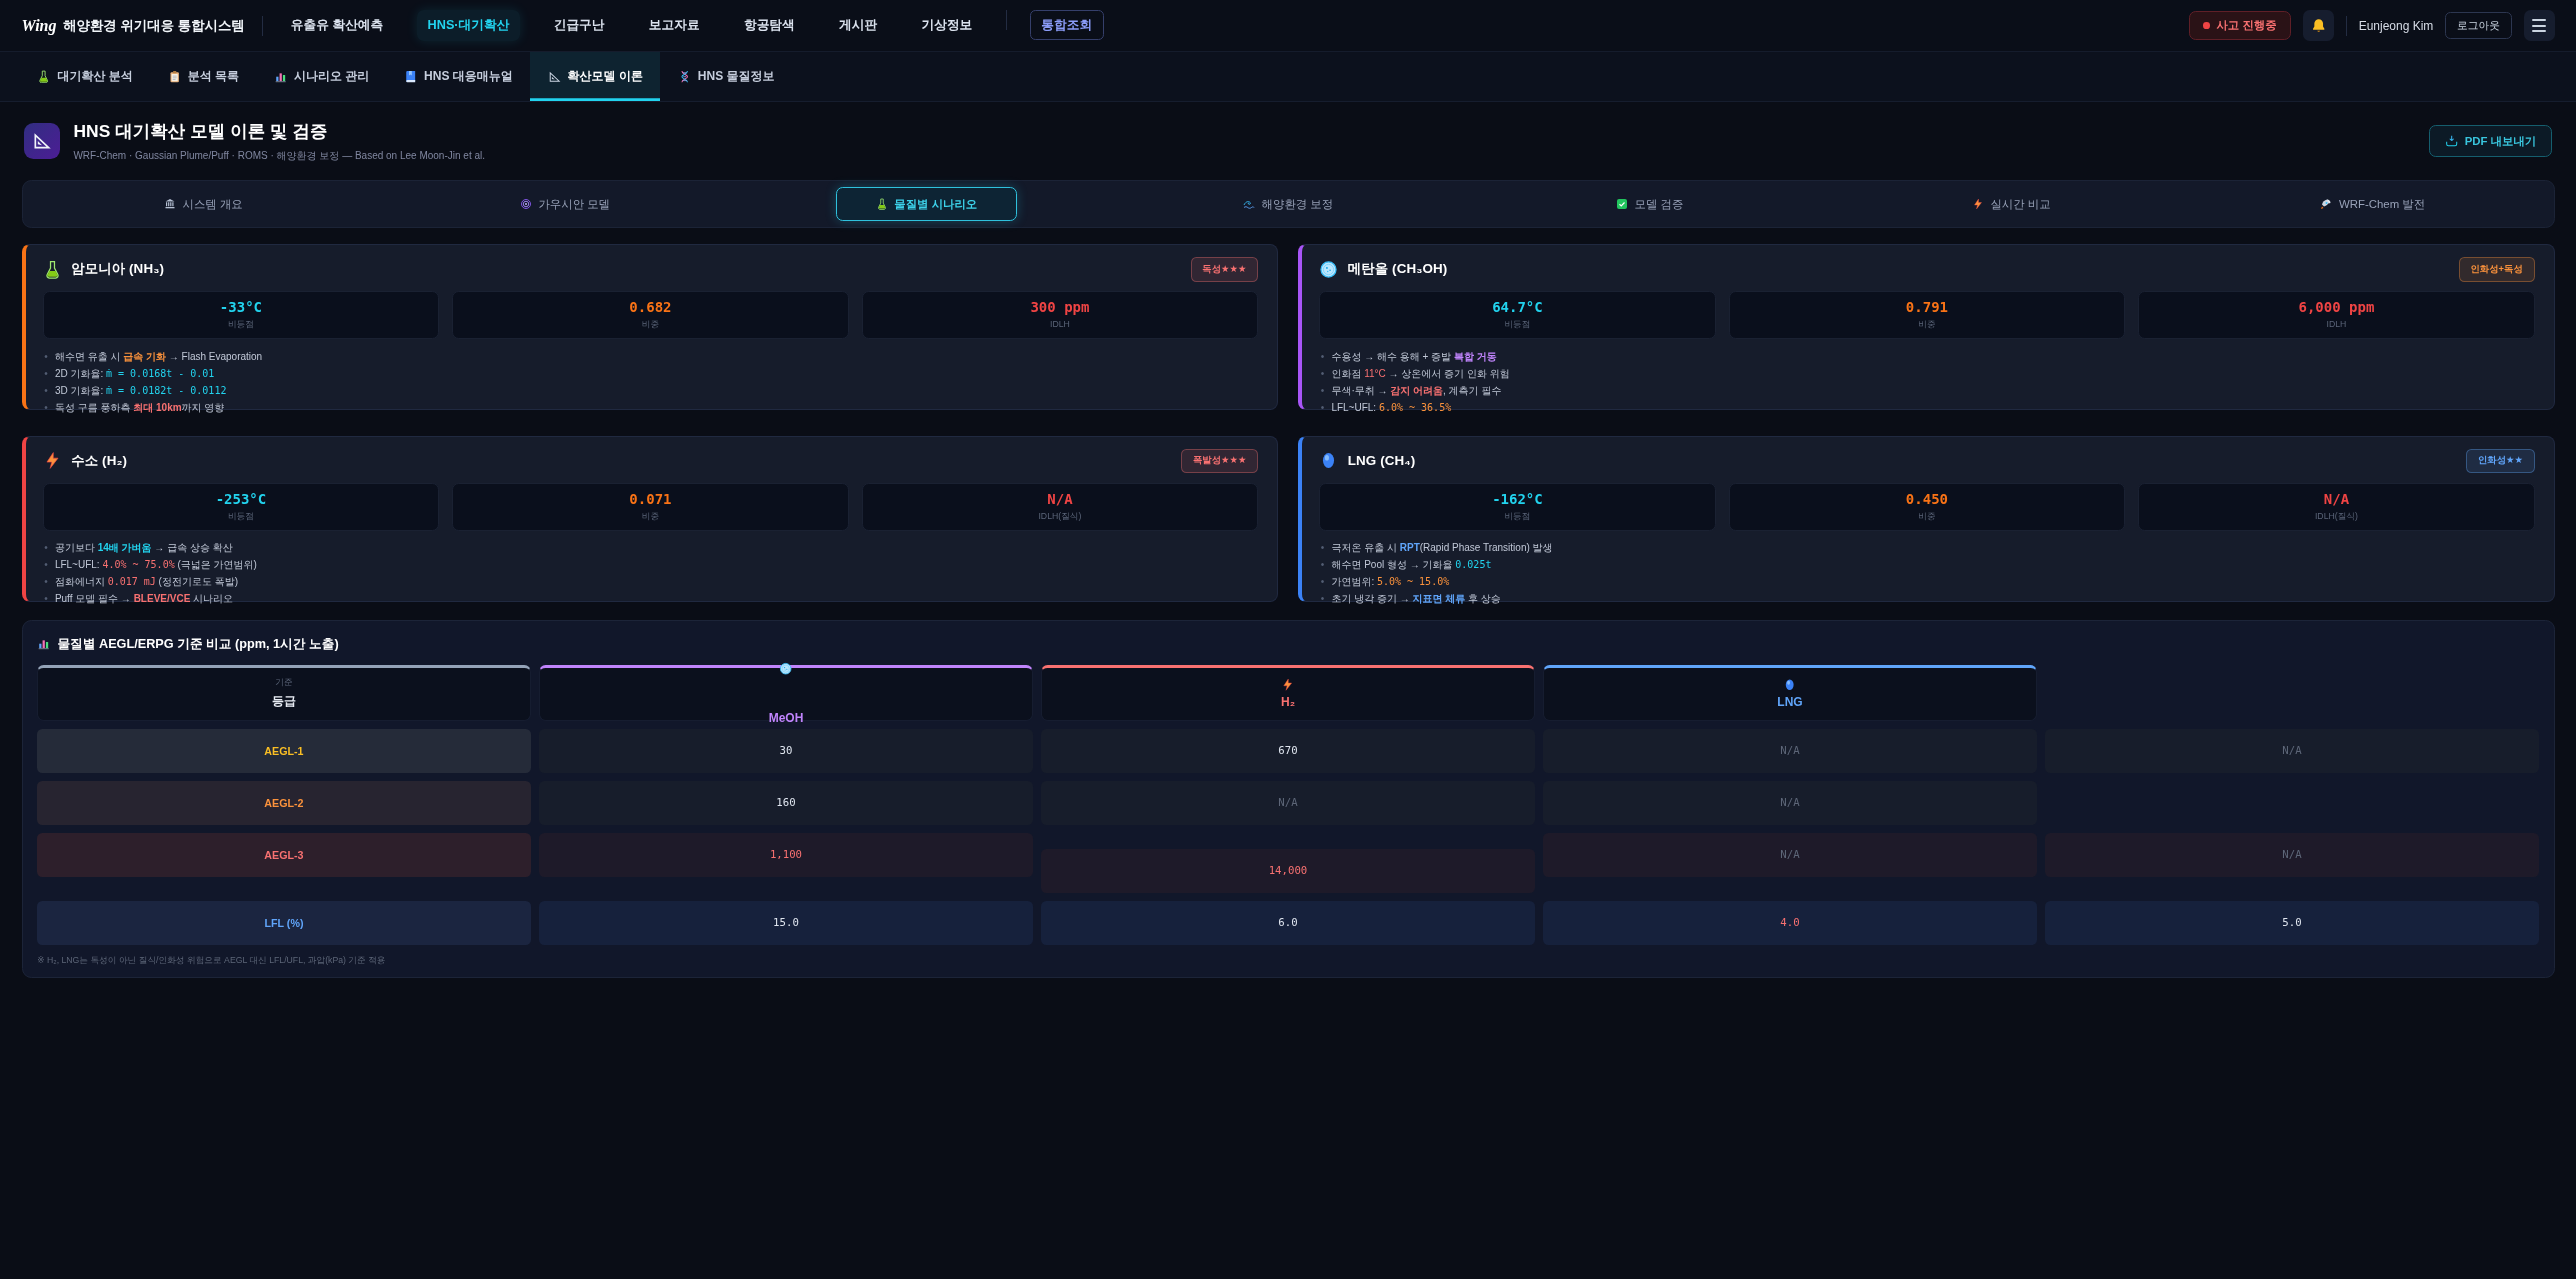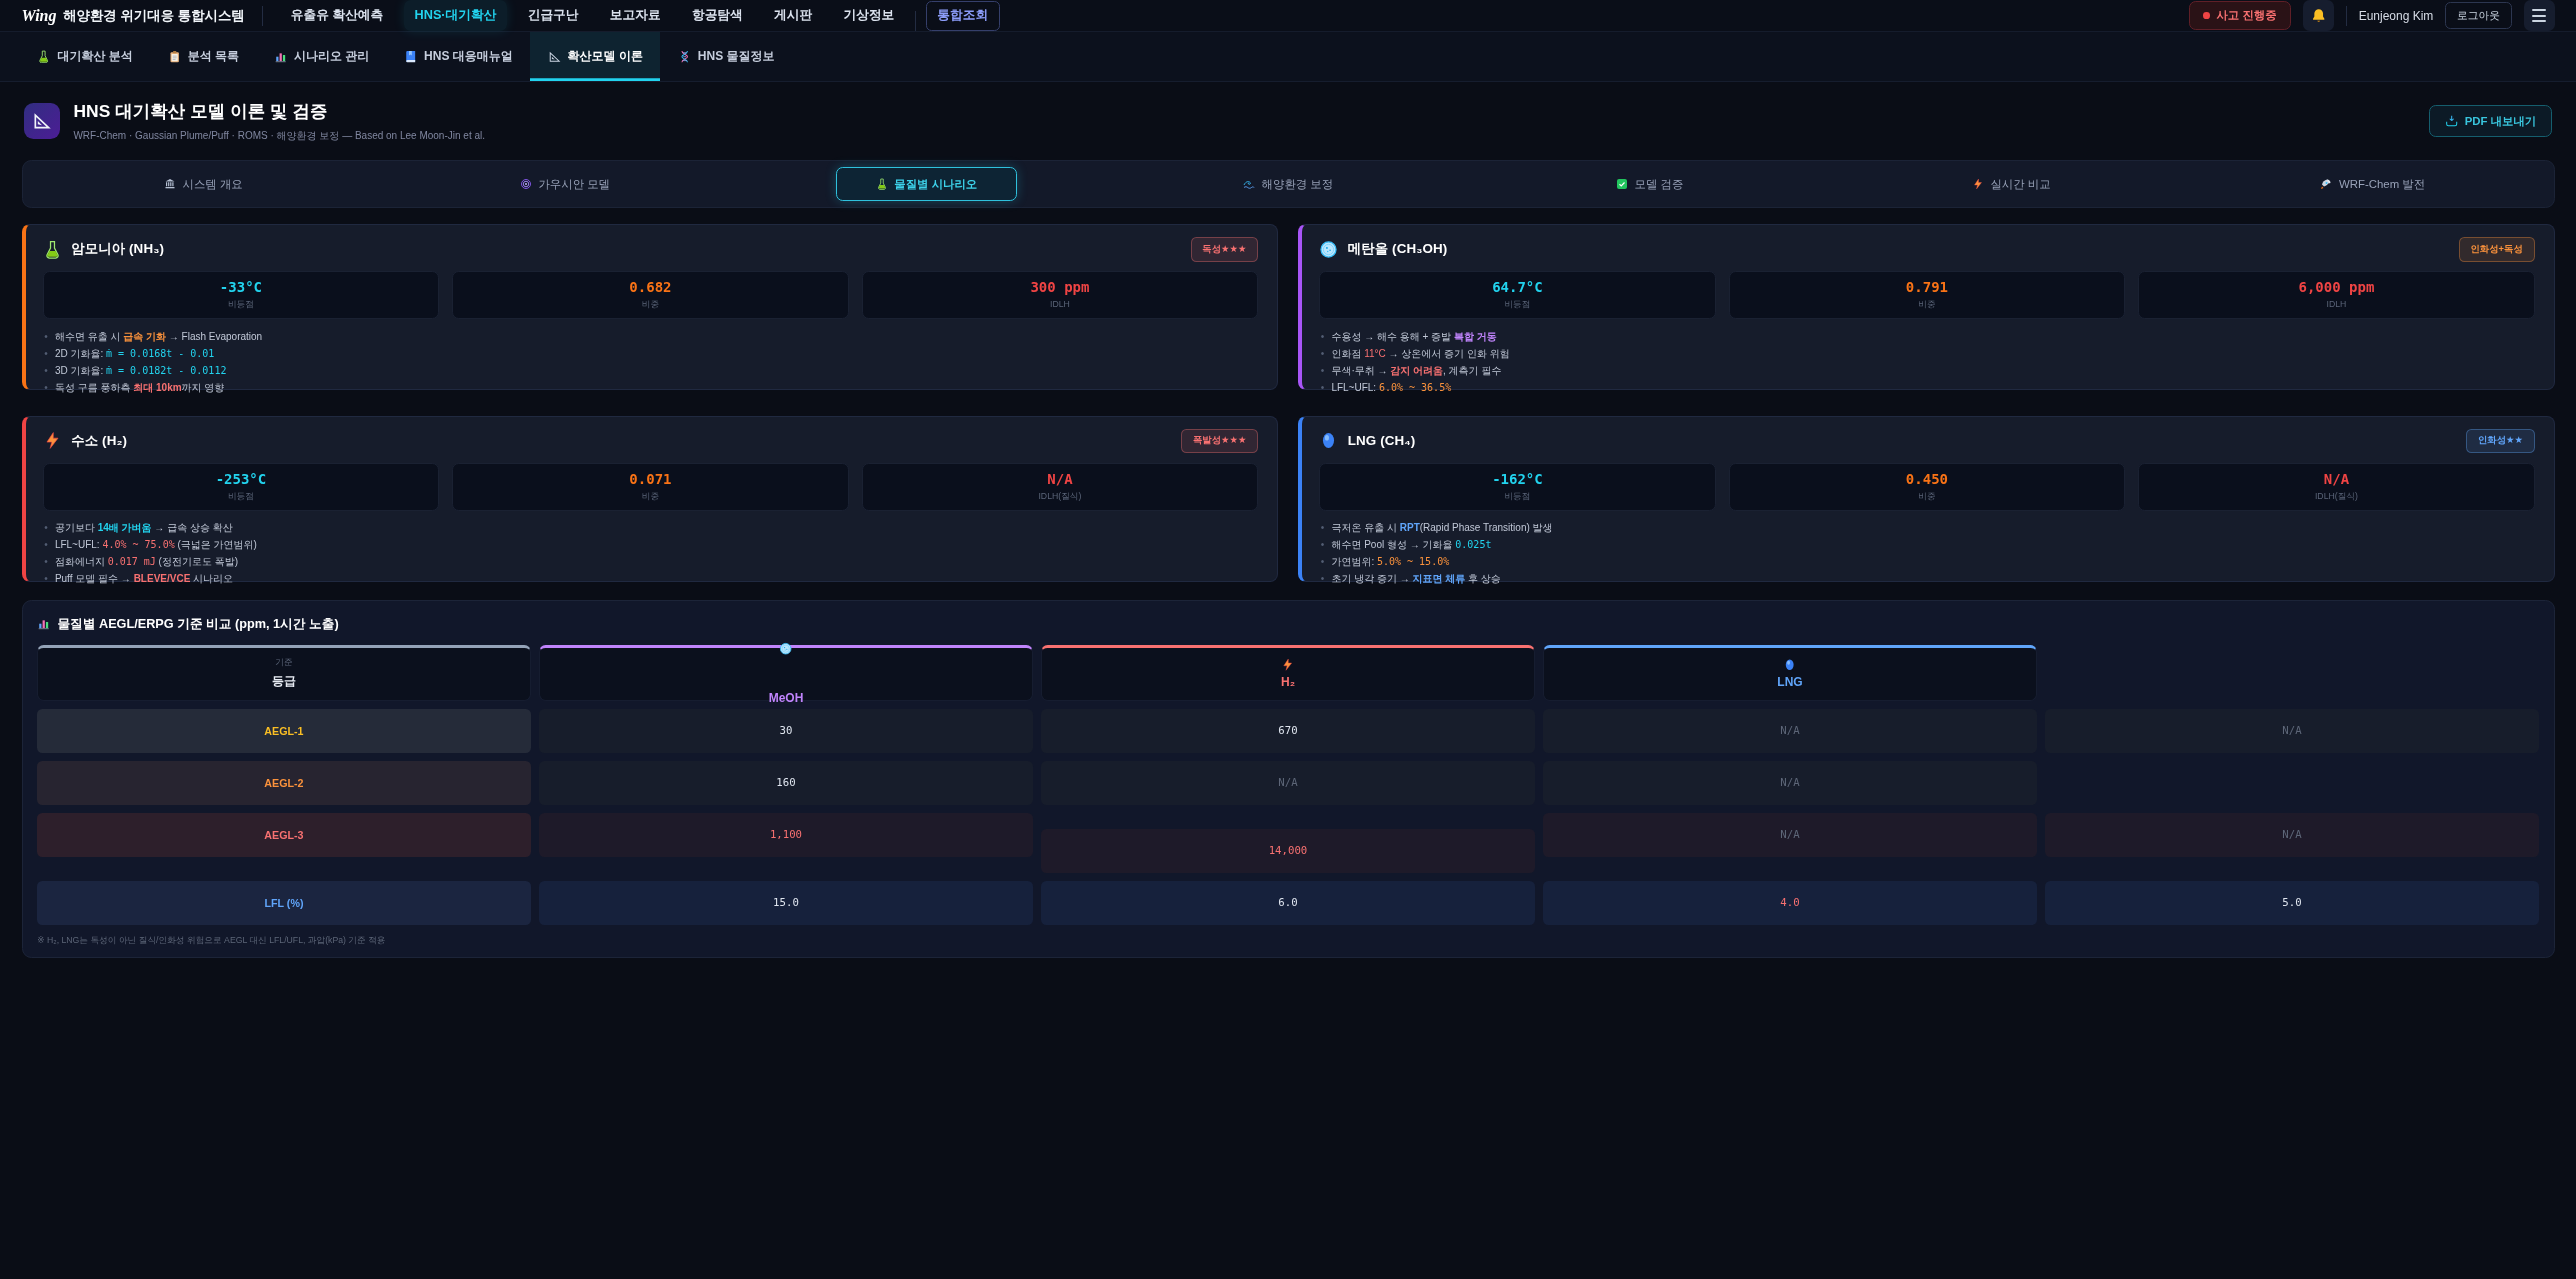--- a/index.html
+++ b/index.html
@@ -2,26 +2,26 @@
 <html style="font-size:10.7px"><head>
 <meta charset="utf-8">
 <style>
   *{margin:0;padding:0;box-sizing:border-box}
   html,body{width:2576px;height:1279px;overflow:hidden}
   body{background:#0a0d16;color:#e2e8f0;font-family:"Liberation Sans","DejaVu Sans",sans-serif}
   button{background:none;border:none;font:inherit;color:inherit;cursor:pointer}
   .icn svg{width:1em;height:1em;display:block}
 
   
-  .topbar{height:32px;display:flex;align-items:center;background:#0a0e18;border-bottom:0.7px solid #151c2c;padding:0 21.5px;gap:17.4px}
+  .topbar{height:52px;display:flex;align-items:center;background:#0a0e18;border-bottom:0.7px solid #151c2c;padding:0 21.5px;gap:17.4px}
   .logo{display:flex;align-items:center;gap:6.7px;white-space:nowrap}
   .logo-mark{font-family:"Liberation Serif","DejaVu Serif",serif;font-style:italic;font-weight:bold;font-size:16px;color:#ffffff}
   .logo-text{font-size:13.4px;font-weight:bold;color:#f1f5f9}
   .vdiv{width:0.7px;height:20px;background:#232c42}
-  .topnav{display:flex;align-items:flex-end;gap:10px}
+  .topnav{display:flex;align-items:flex-start;gap:23px}
   .nav-item{font-size:12.7px;font-weight:bold;color:#dbe2ee;padding:6.7px 10.7px;border-radius:6.7px;white-space:nowrap}
   .nav-item.active{color:#22d3ee;background:rgba(34,211,238,.08);box-shadow:0 0 12px rgba(34,211,238,.12)}
   .nav-item.accent{color:#8b9cf8;border:0.7px solid #353f6b;border-radius:5.4px;padding:5.4px 10.7px}
   .top-right{margin-left:auto;display:flex;align-items:center;gap:12px}
   .incident-badge{display:flex;align-items:center;gap:6.7px;font-size:11.4px;font-weight:bold;color:#f87171;background:#2a1216;border:0.7px solid #5f1f27;border-radius:6.7px;padding:6px 13.4px;white-space:nowrap}
   .incident-badge .dot{width:6.7px;height:6.7px;border-radius:50%;background:#ef4444}
   .icon-btn{width:31px;height:31px;background:#161d2e;border-radius:6.7px;display:flex;align-items:center;justify-content:center}
   .icon-btn .icn{font-size:17.4px}
   .user-name{font-size:12px;color:#d7dce6;white-space:nowrap}
   .logout-btn{font-size:10.7px;color:#cbd5e1;border:0.7px solid #2c3650;border-radius:5.4px;padding:5.4px 10.7px;white-space:nowrap}

